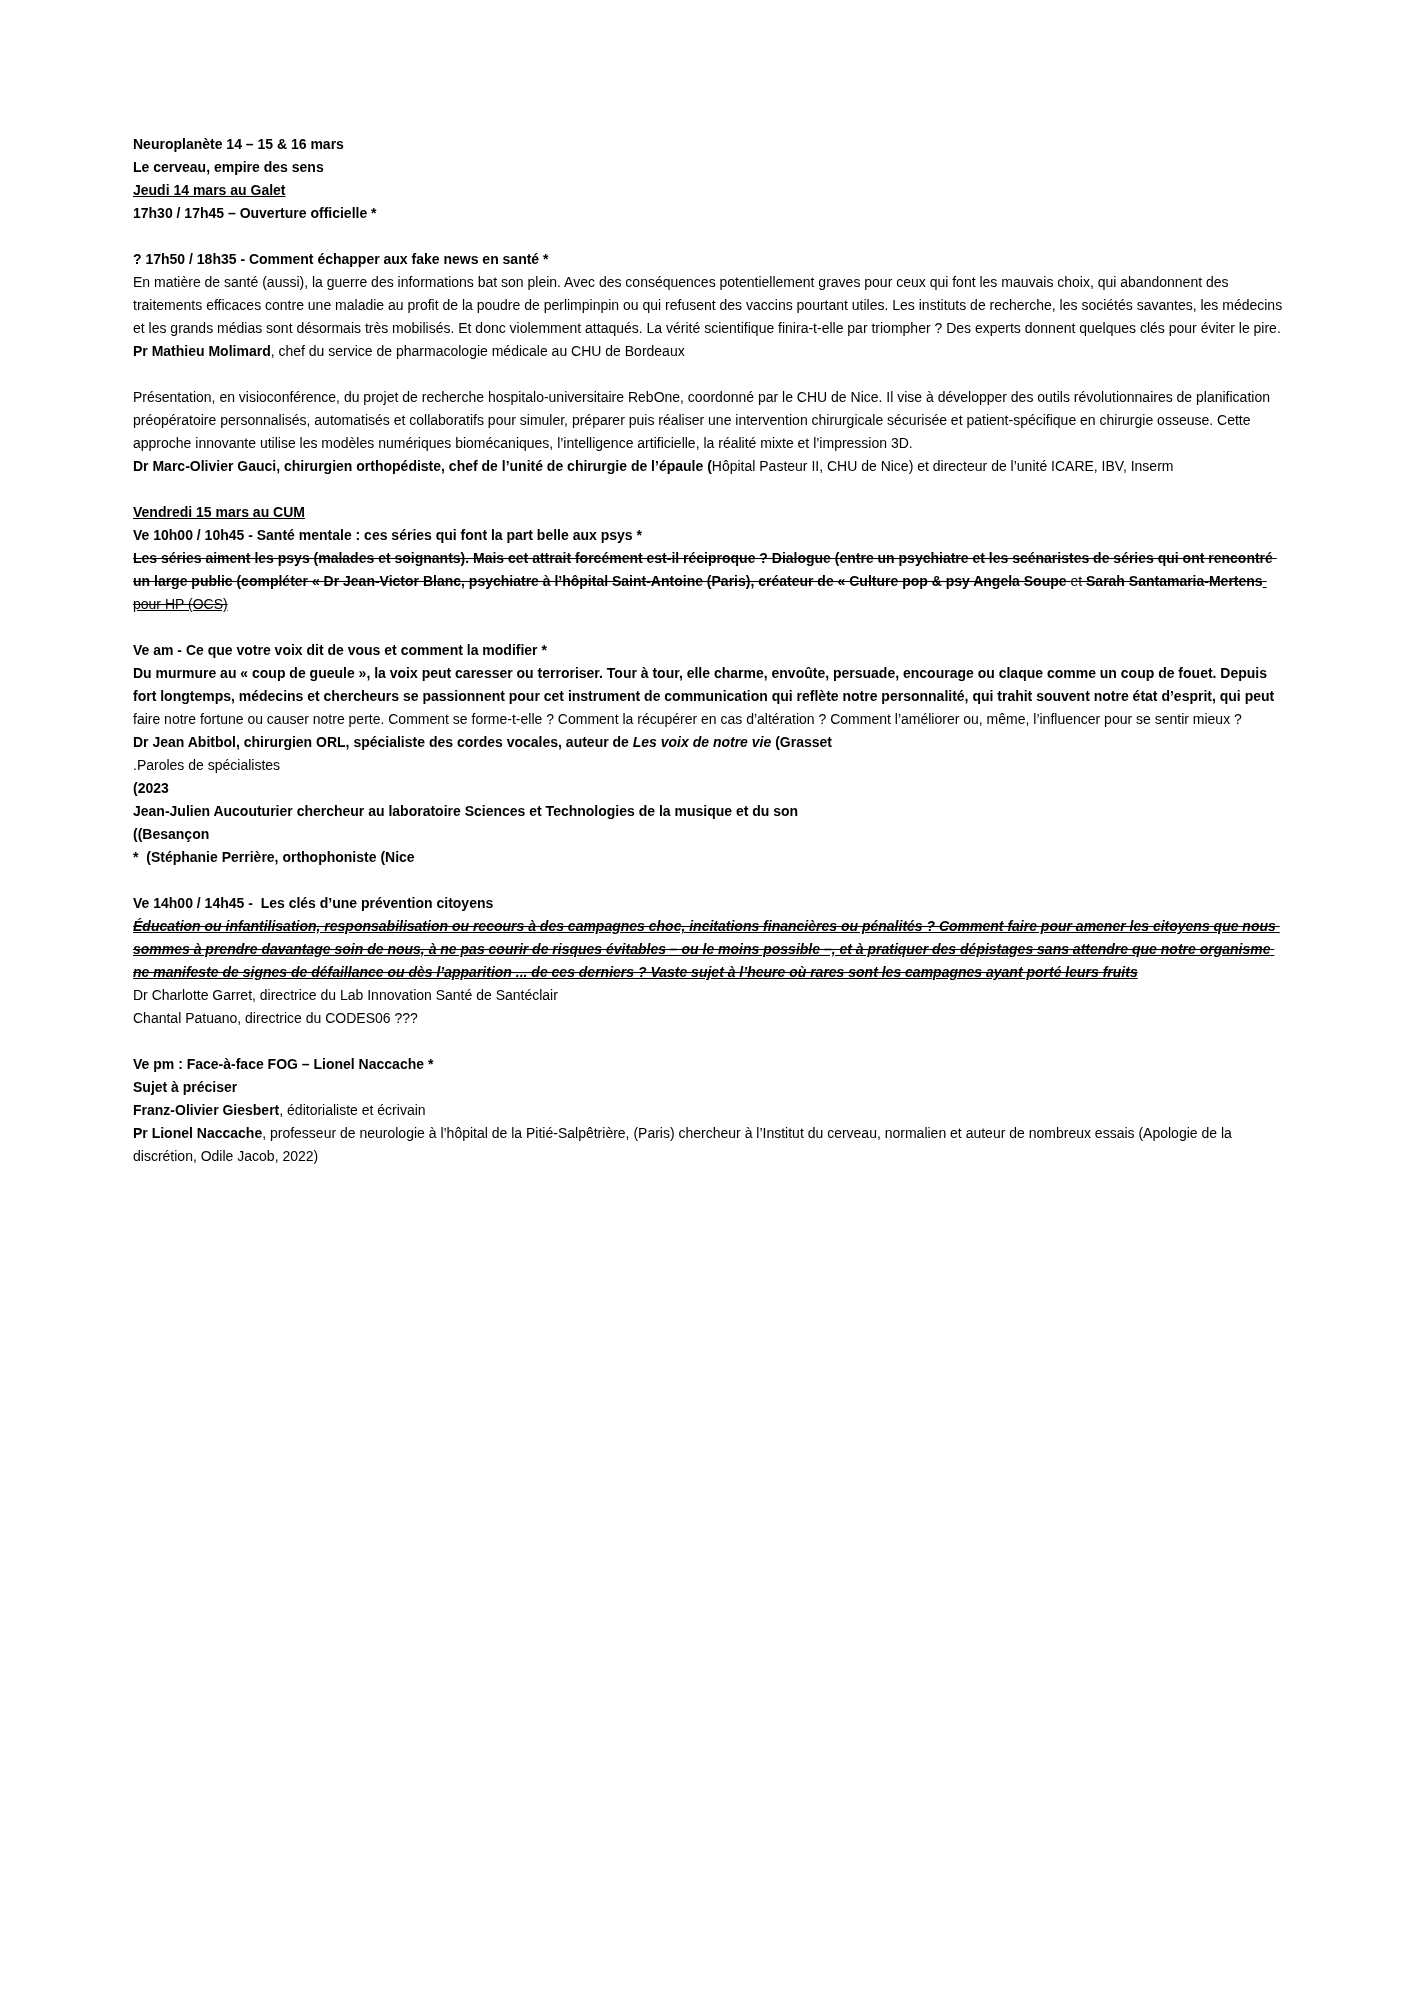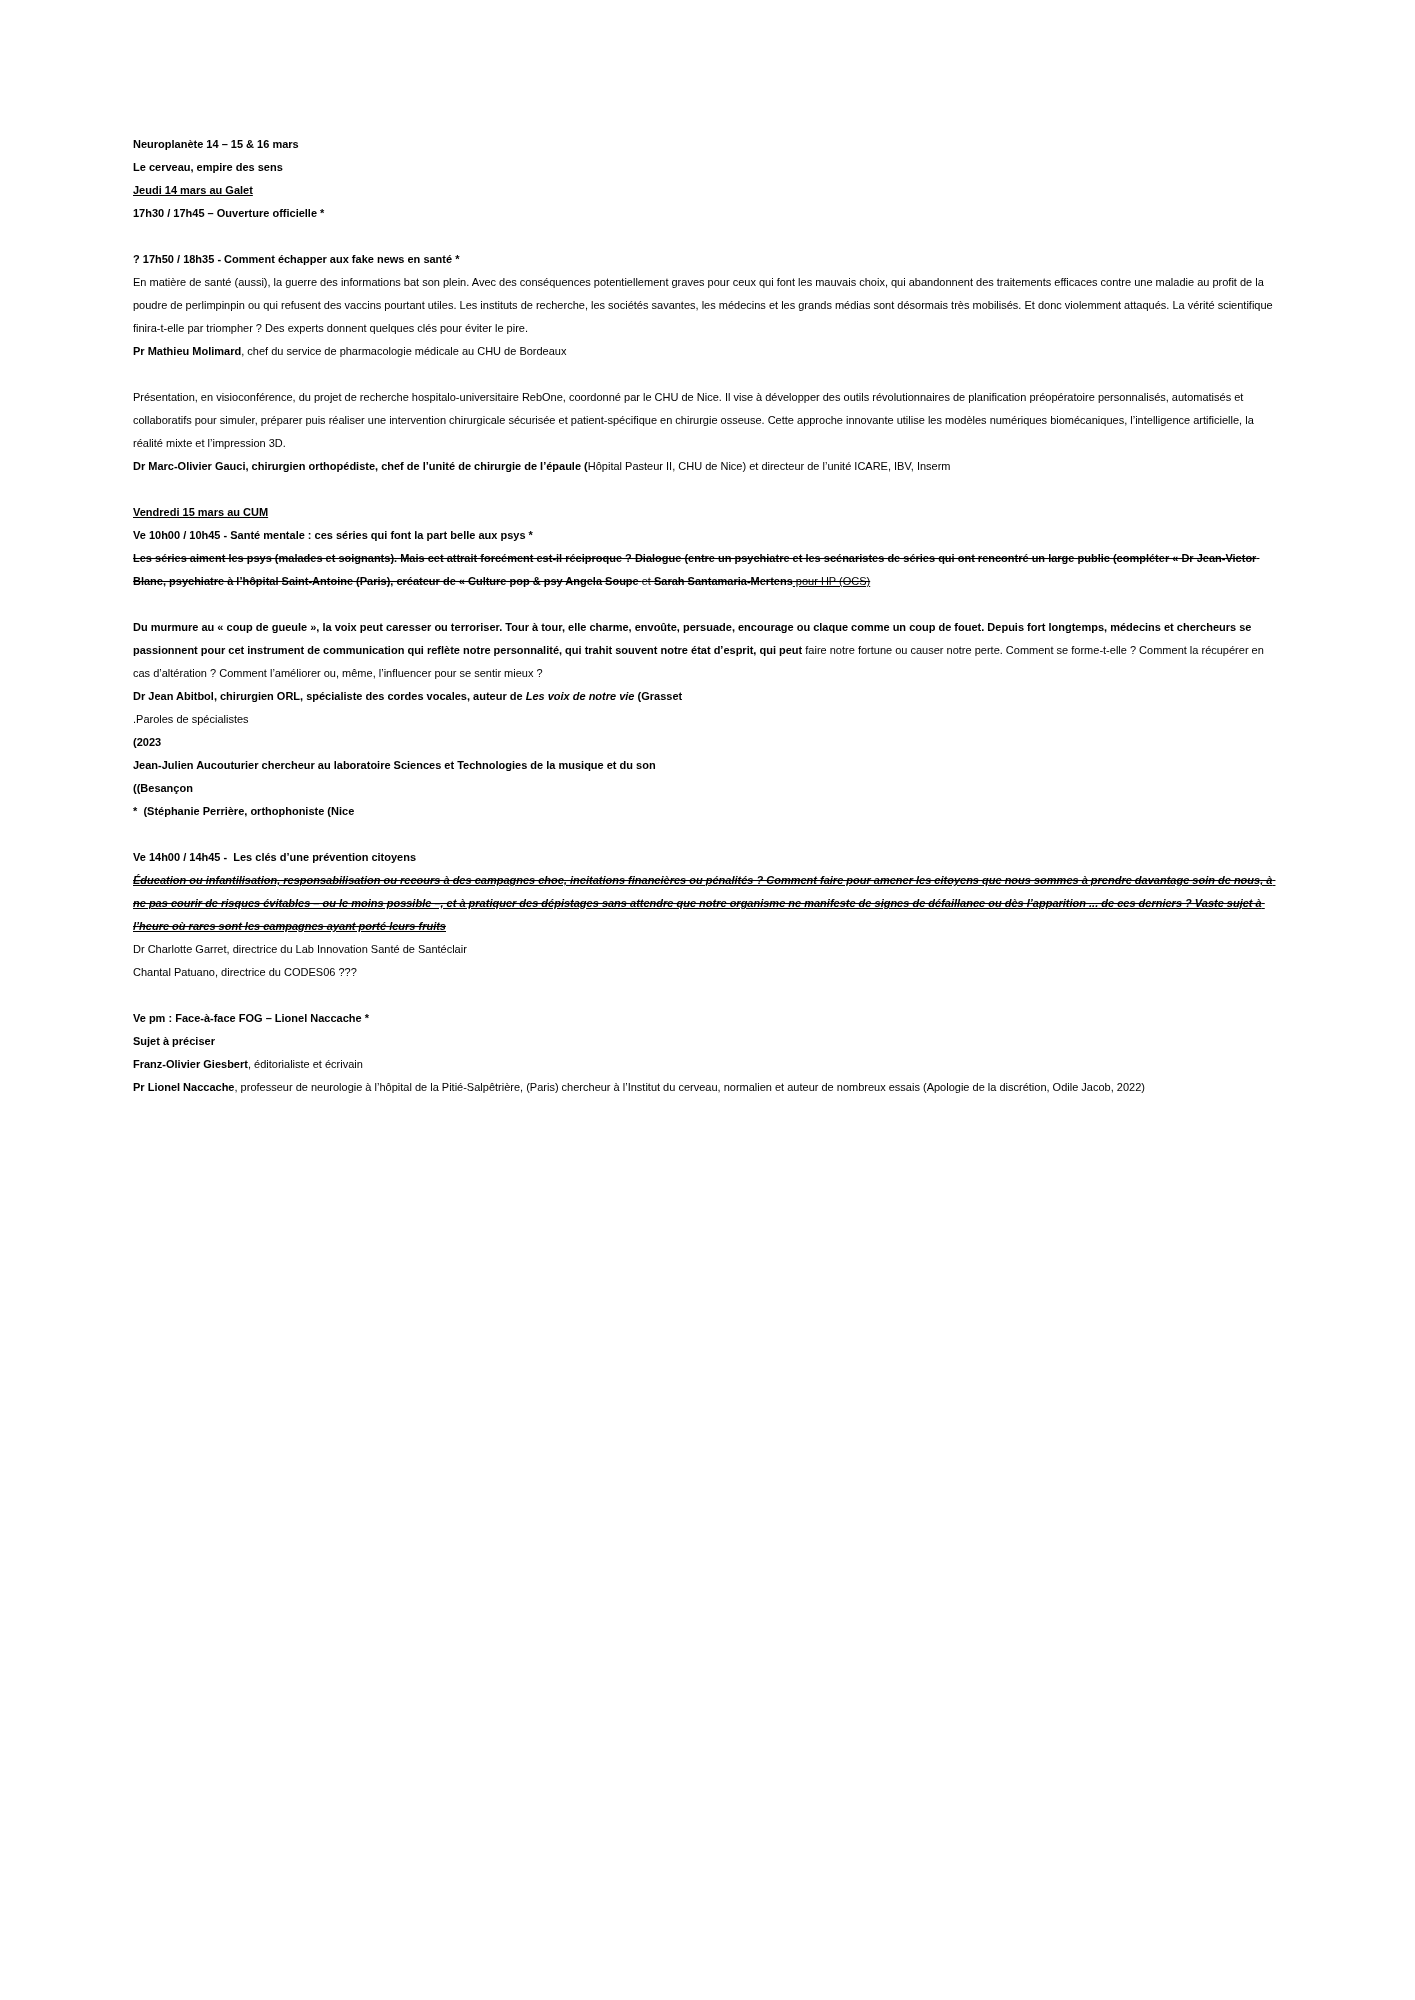--- a/index.html
+++ b/index.html
@@ -14,21 +14,21 @@
   }
   .content {
     position: absolute;
     left: 133px;
     top: 133px;
     width: 1150px;
   }
   p.line {
     margin: 0;
     padding: 0;
-    font-size: 11px;
+    font-size: 14px;
     line-height: 23px;
     white-space: pre-wrap;
     color: #000000;
   }
   p.line.empty { min-height: 23px; }
   span.b { font-weight: bold; }
   span.i { font-style: italic; }
   span.s { text-decoration-line: line-through; }
   span.u { text-decoration-line: underline; }
   span.s.u { text-decoration-line: line-through underline; }
@@ -47,20 +47,21 @@
       <p class="line"><span class="">En matière de santé (aussi), la guerre des informations bat son plein. Avec des conséquences potentiellement graves pour ceux qui font les mauvais choix, qui abandonnent des traitements efficaces contre une maladie au profit de la poudre de perlimpinpin ou qui refusent des vaccins pourtant utiles. Les instituts de recherche, les sociétés savantes, les médecins et les grands médias sont désormais très mobilisés. Et donc violemment attaqués. La vérité scientifique finira-t-elle par triompher ? Des experts donnent quelques clés pour éviter le pire.</span></p>
       <p class="line"><span class="b">Pr Mathieu Molimard</span><span class="">, chef du service de pharmacologie médicale au CHU de Bordeaux</span></p>
       <p class="line empty">&nbsp;</p>
       <p class="line"><span class="">Présentation, en visioconférence, du projet de recherche hospitalo-universitaire RebOne, coordonné par le CHU de Nice. Il vise à développer des outils révolutionnaires de planification préopératoire personnalisés, automatisés et collaboratifs pour simuler, préparer puis réaliser une intervention chirurgicale sécurisée et patient-spécifique en chirurgie osseuse. Cette approche innovante utilise les modèles numériques biomécaniques, l’intelligence artificielle, la réalité mixte et l’impression 3D.</span></p>
       <p class="line"><span class="b">Dr Marc-Olivier Gauci, chirurgien orthopédiste, chef de l’unité de chirurgie de l’épaule (</span><span class="">Hôpital Pasteur II, CHU de Nice) et directeur de l’unité ICARE, IBV, Inserm</span></p>
       <p class="line empty">&nbsp;</p>
       <p class="line"><span class="b u">Vendredi 15 mars au CUM</span></p>
       <p class="line"><span class="b">Ve 10h00 / 10h45 - Santé mentale : ces séries qui font la part belle aux psys *</span></p>
       <p class="line"><span class="b s">Les séries aiment les psys (malades et soignants). Mais cet attrait forcément est-il réciproque ? Dialogue (entre un psychiatre et les scénaristes de séries qui ont rencontré un large public (compléter « Dr Jean-Victor Blanc, psychiatre à l’hôpital Saint-Antoine (Paris), créateur de « Culture pop &amp; psy Angela Soupe </span><span class="s">et </span><span class="b s">Sarah Santamaria-Mertens</span><span class="s u"> pour HP (OCS)</span></p>
       <p class="line empty">&nbsp;</p>
+      <p class="line"><span class="b">Ve am - Ce que votre voix dit de vous et comment la modifier *</span></p>
       <p class="line"><span class="b">Du murmure au « coup de gueule », la voix peut caresser ou terroriser. Tour à tour, elle charme, envoûte, persuade, encourage ou claque comme un coup de fouet. Depuis fort longtemps, médecins et chercheurs se passionnent pour cet instrument de communication qui reflète notre personnalité, qui trahit souvent notre état d’esprit, qui peut </span><span class="">faire notre fortune ou causer notre perte. Comment se forme-t-elle ? Comment la récupérer en cas d’altération ? Comment l’améliorer ou, même, l’influencer pour se sentir mieux ?</span></p>
       <p class="line"><span class="b">Dr Jean Abitbol, chirurgien ORL, spécialiste des cordes vocales, auteur de </span><span class="b i">Les voix de notre vie</span><span class="b"> (Grasset</span></p>
       <p class="line"><span class="">.Paroles de spécialistes</span></p>
       <p class="line"><span class="b">(2023</span></p>
       <p class="line"><span class="b">Jean-Julien Aucouturier chercheur au laboratoire Sciences et Technologies de la musique et du son</span></p>
       <p class="line"><span class="b">((Besançon</span></p>
       <p class="line"><span class="b">*  (Stéphanie Perrière, orthophoniste (Nice</span></p>
       <p class="line empty">&nbsp;</p>
       <p class="line"><span class="b">Ve 14h00 / 14h45 -  Les clés d’une prévention citoyens</span></p>
       <p class="line"><span class="b i s u">Éducation ou infantilisation, responsabilisation ou recours à des campagnes choc, incitations financières ou pénalités ? Comment faire pour amener les citoyens que nous sommes à prendre davantage soin de nous, à ne pas courir de risques évitables – ou le moins possible –, et à pratiquer des dépistages sans attendre que notre organisme ne manifeste de signes de défaillance ou dès l’apparition ... de ces derniers ? Vaste sujet à l’heure où rares sont les campagnes ayant porté leurs fruits</span></p>

